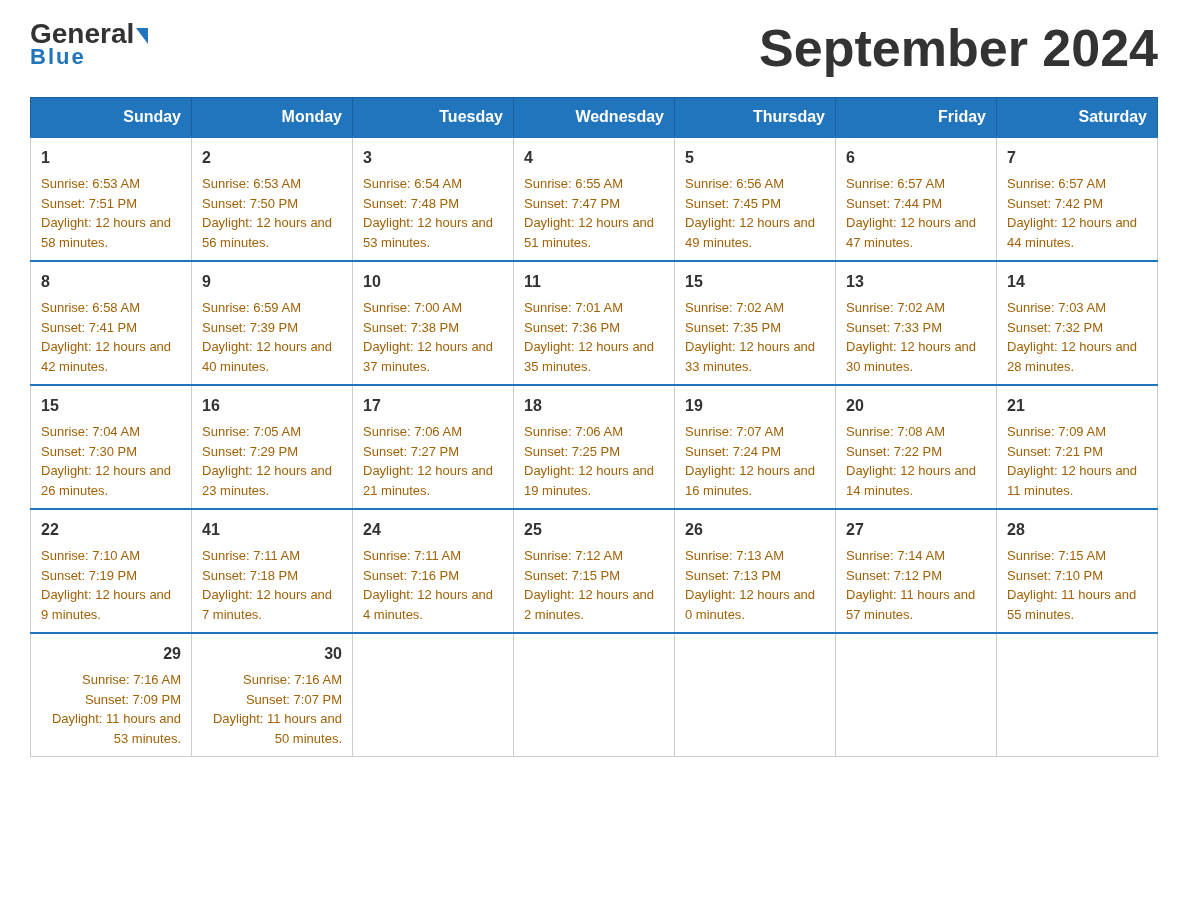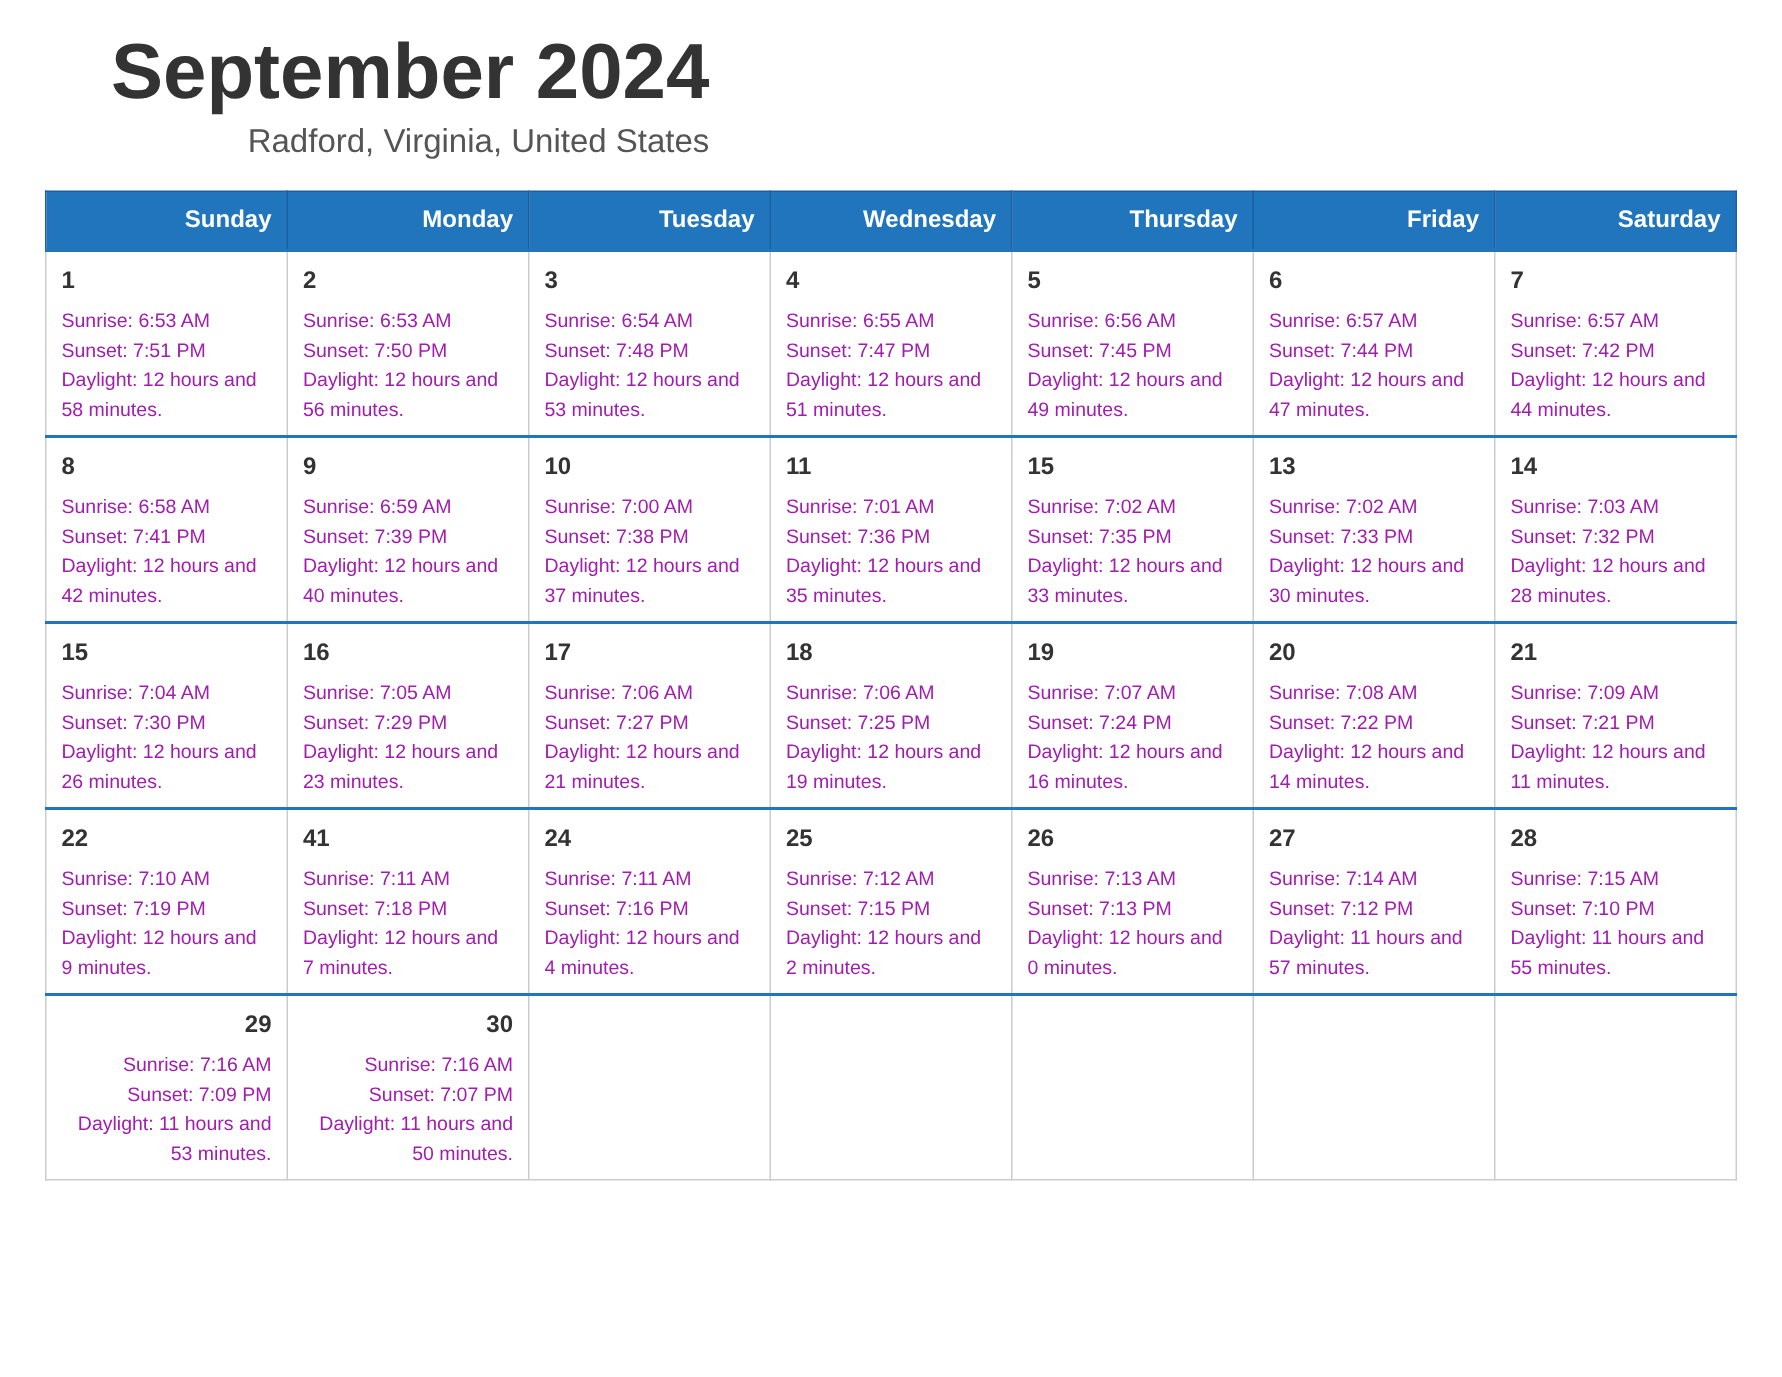--- a/index.html
+++ b/index.html
@@ -85,41 +85,46 @@
       width: calc(100% / 7);
     }
     .calendar td .day-num {
       font-size: 16px;
       font-weight: bold;
       color: #333;
       display: block;
       margin-bottom: 4px;
     }
     .calendar td .info {
-      color: #a21caf;
+      color: #a16207;
       font-size: 13px;
     }
     .calendar tr {
       border-bottom: 2px solid #2175bc;
     }
     .calendar tbody tr:last-child {
       border-bottom: none;
       text-align: right;
     }
     .empty-cell {
       background: #fff;
     }
   </style>
 </head>
 <body>
 
 <div class="header">
+  <div class="logo">
+    <div class="logo-text">
+      General<span class="logo-triangle"></span>
+    </div>
+    <div class="logo-line">Blue</div>
+  </div>
   <div class="title-block">
     <div class="month-year">September 2024</div>
-    <div class="location">Radford, Virginia, United States</div>
   </div>
 </div>
 
 <table class="calendar">
   <thead>
     <tr>
       <th>Sunday</th>
       <th>Monday</th>
       <th>Tuesday</th>
       <th>Wednesday</th>

